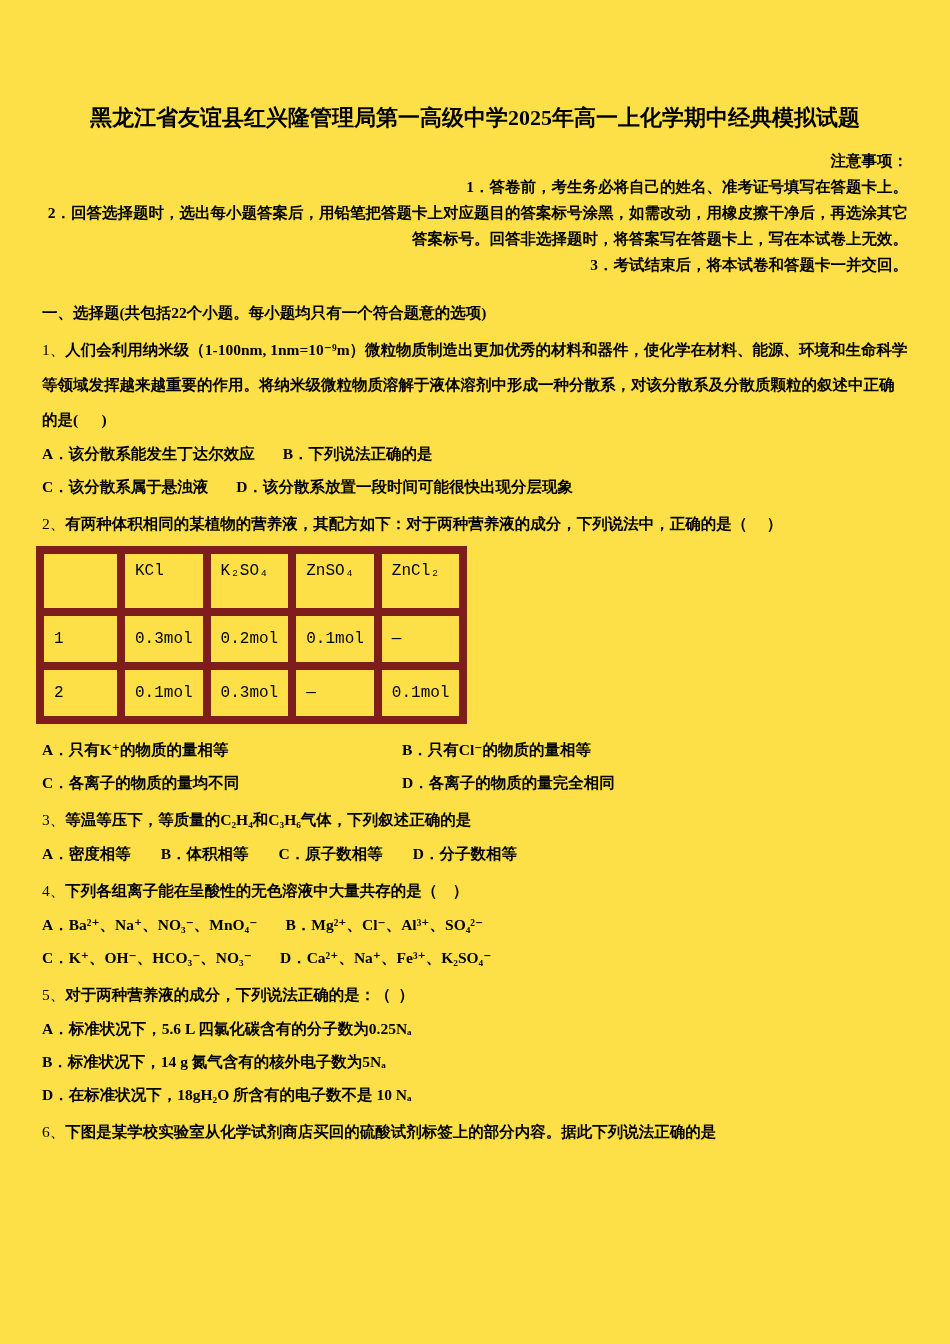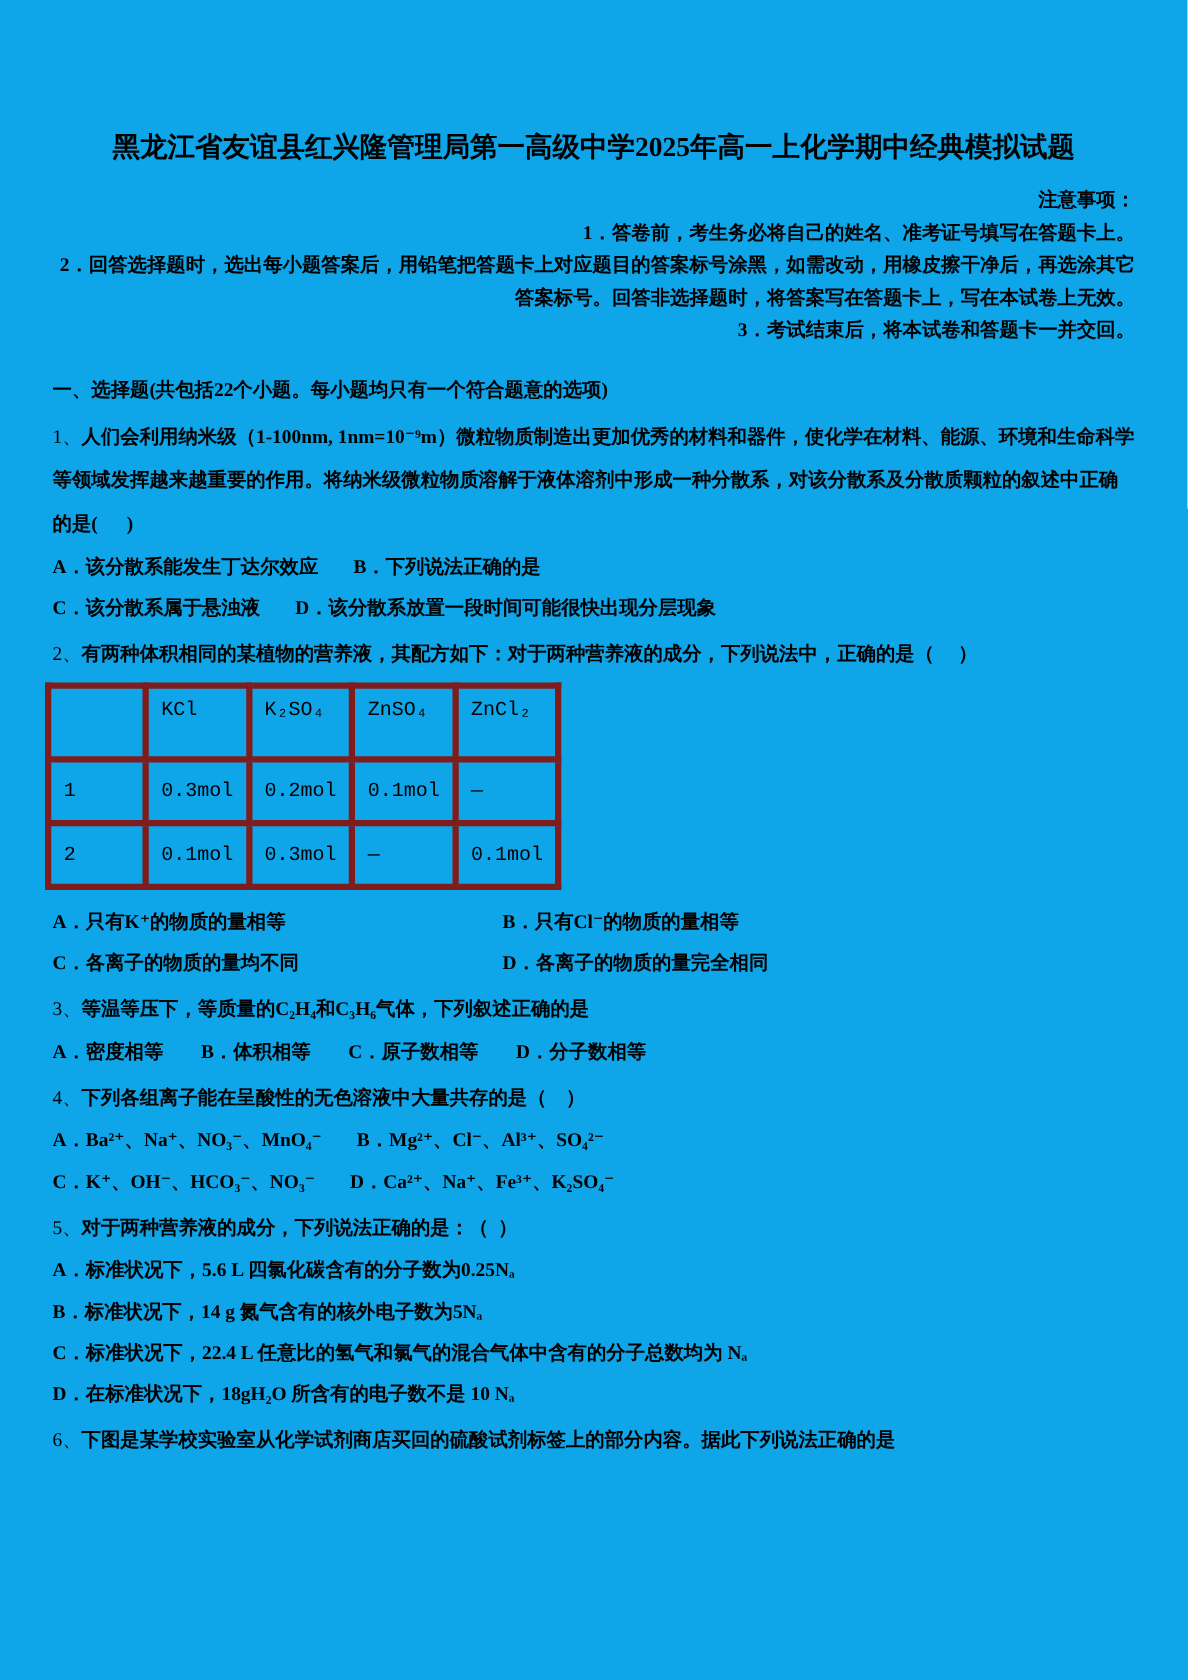--- a/index.html
+++ b/index.html
@@ -1,21 +1,21 @@
 <!DOCTYPE html>
 <html><head>
 <meta charset="utf-8">
 <style>
   html, body { margin: 0; padding: 0; background: #ffffff; }
   .page {
     position: relative;
     width: 950px;
     height: 1344px;
     margin: 0 auto;
-    background: #0ea5e9;
+    background: #fde047;
     color: #000000;
     font-family: "Liberation Serif", "DejaVu Sans", serif;
     box-sizing: border-box;
     padding: 104px 42px 0 42px;
     overflow: hidden;
   }
   .title {
     margin: 0 0 16px 0;
     text-align: center;
     font-size: 22px;
@@ -57,21 +57,21 @@
   .opt { white-space: pre-wrap; }
   .opt-line.cols2 .opt:first-child { flex: 0 0 332px; }
   .q-table {
     border-collapse: collapse;
     margin: 5px 0 9px -6px;
     font-family: "Liberation Mono", "DejaVu Sans Mono", monospace;
     font-size: 16px;
     font-weight: 400;
   }
   .q-table th, .q-table td {
-    border: 5px solid #7f1d1d;
+    border: 8px solid #7f1d1d;
     width: 53px;
     padding: 2px 10px;
     text-align: left;
     font-weight: 400;
   }
   .q-table th { height: 44px; vertical-align: top; padding-top: 8px; }
   .q-table td { height: 42px; vertical-align: middle; }
 </style>
 </head>
 <body>
@@ -162,23 +162,20 @@
 
   <div class="question">
     <p class="stem"><span class="qnum">5、</span><span>对于两种营养液的成分，下列说法正确的是：（  ）</span></p>
     <p class="opt-line">
         <span class="opt">A．标准状况下，5.6 L 四氯化碳含有的分子数为0.25Nₐ</span>
       </p>
     <p class="opt-line">
         <span class="opt">B．标准状况下，14 g 氮气含有的核外电子数为5Nₐ</span>
       </p>
     <p class="opt-line">
-        <span class="opt">C．标准状况下，22.4 L 任意比的氢气和氯气的混合气体中含有的分子总数均为 Nₐ</span>
-      </p>
-    <p class="opt-line">
         <span class="opt">D．在标准状况下，18gH₂O 所含有的电子数不是 10 Nₐ</span>
       </p>
   </div>
 
   <div class="question">
     <p class="stem"><span class="qnum">6、</span><span>下图是某学校实验室从化学试剂商店买回的硫酸试剂标签上的部分内容。据此下列说法正确的是</span></p>
   </div>
 
 </div>
 

